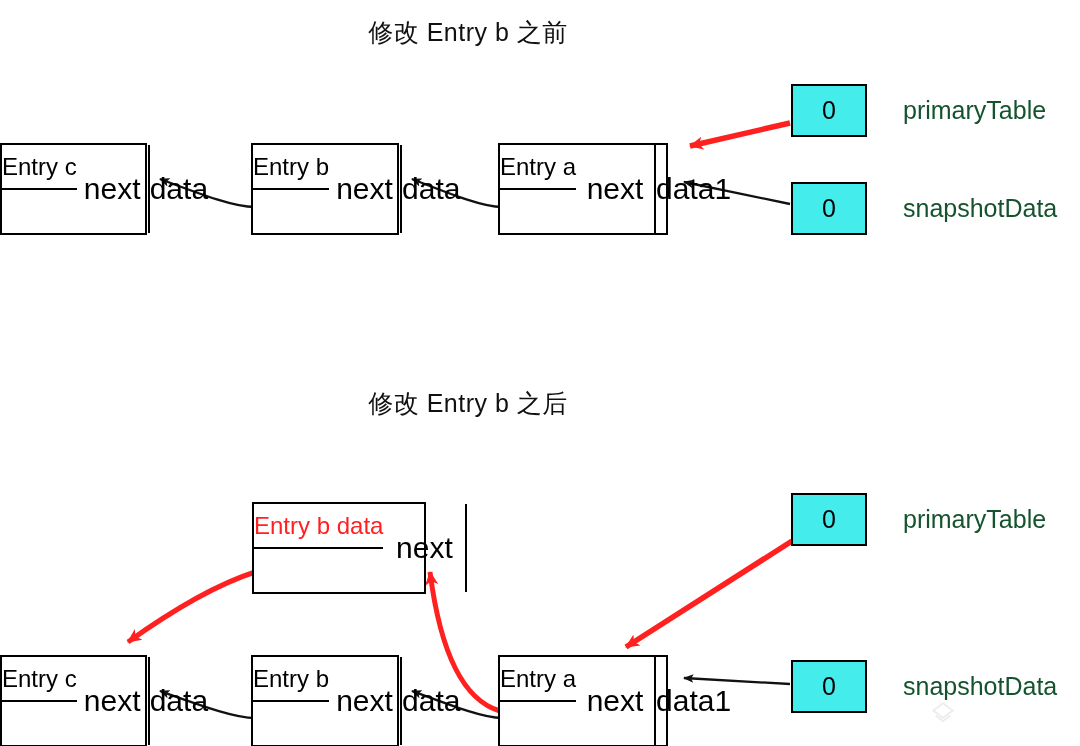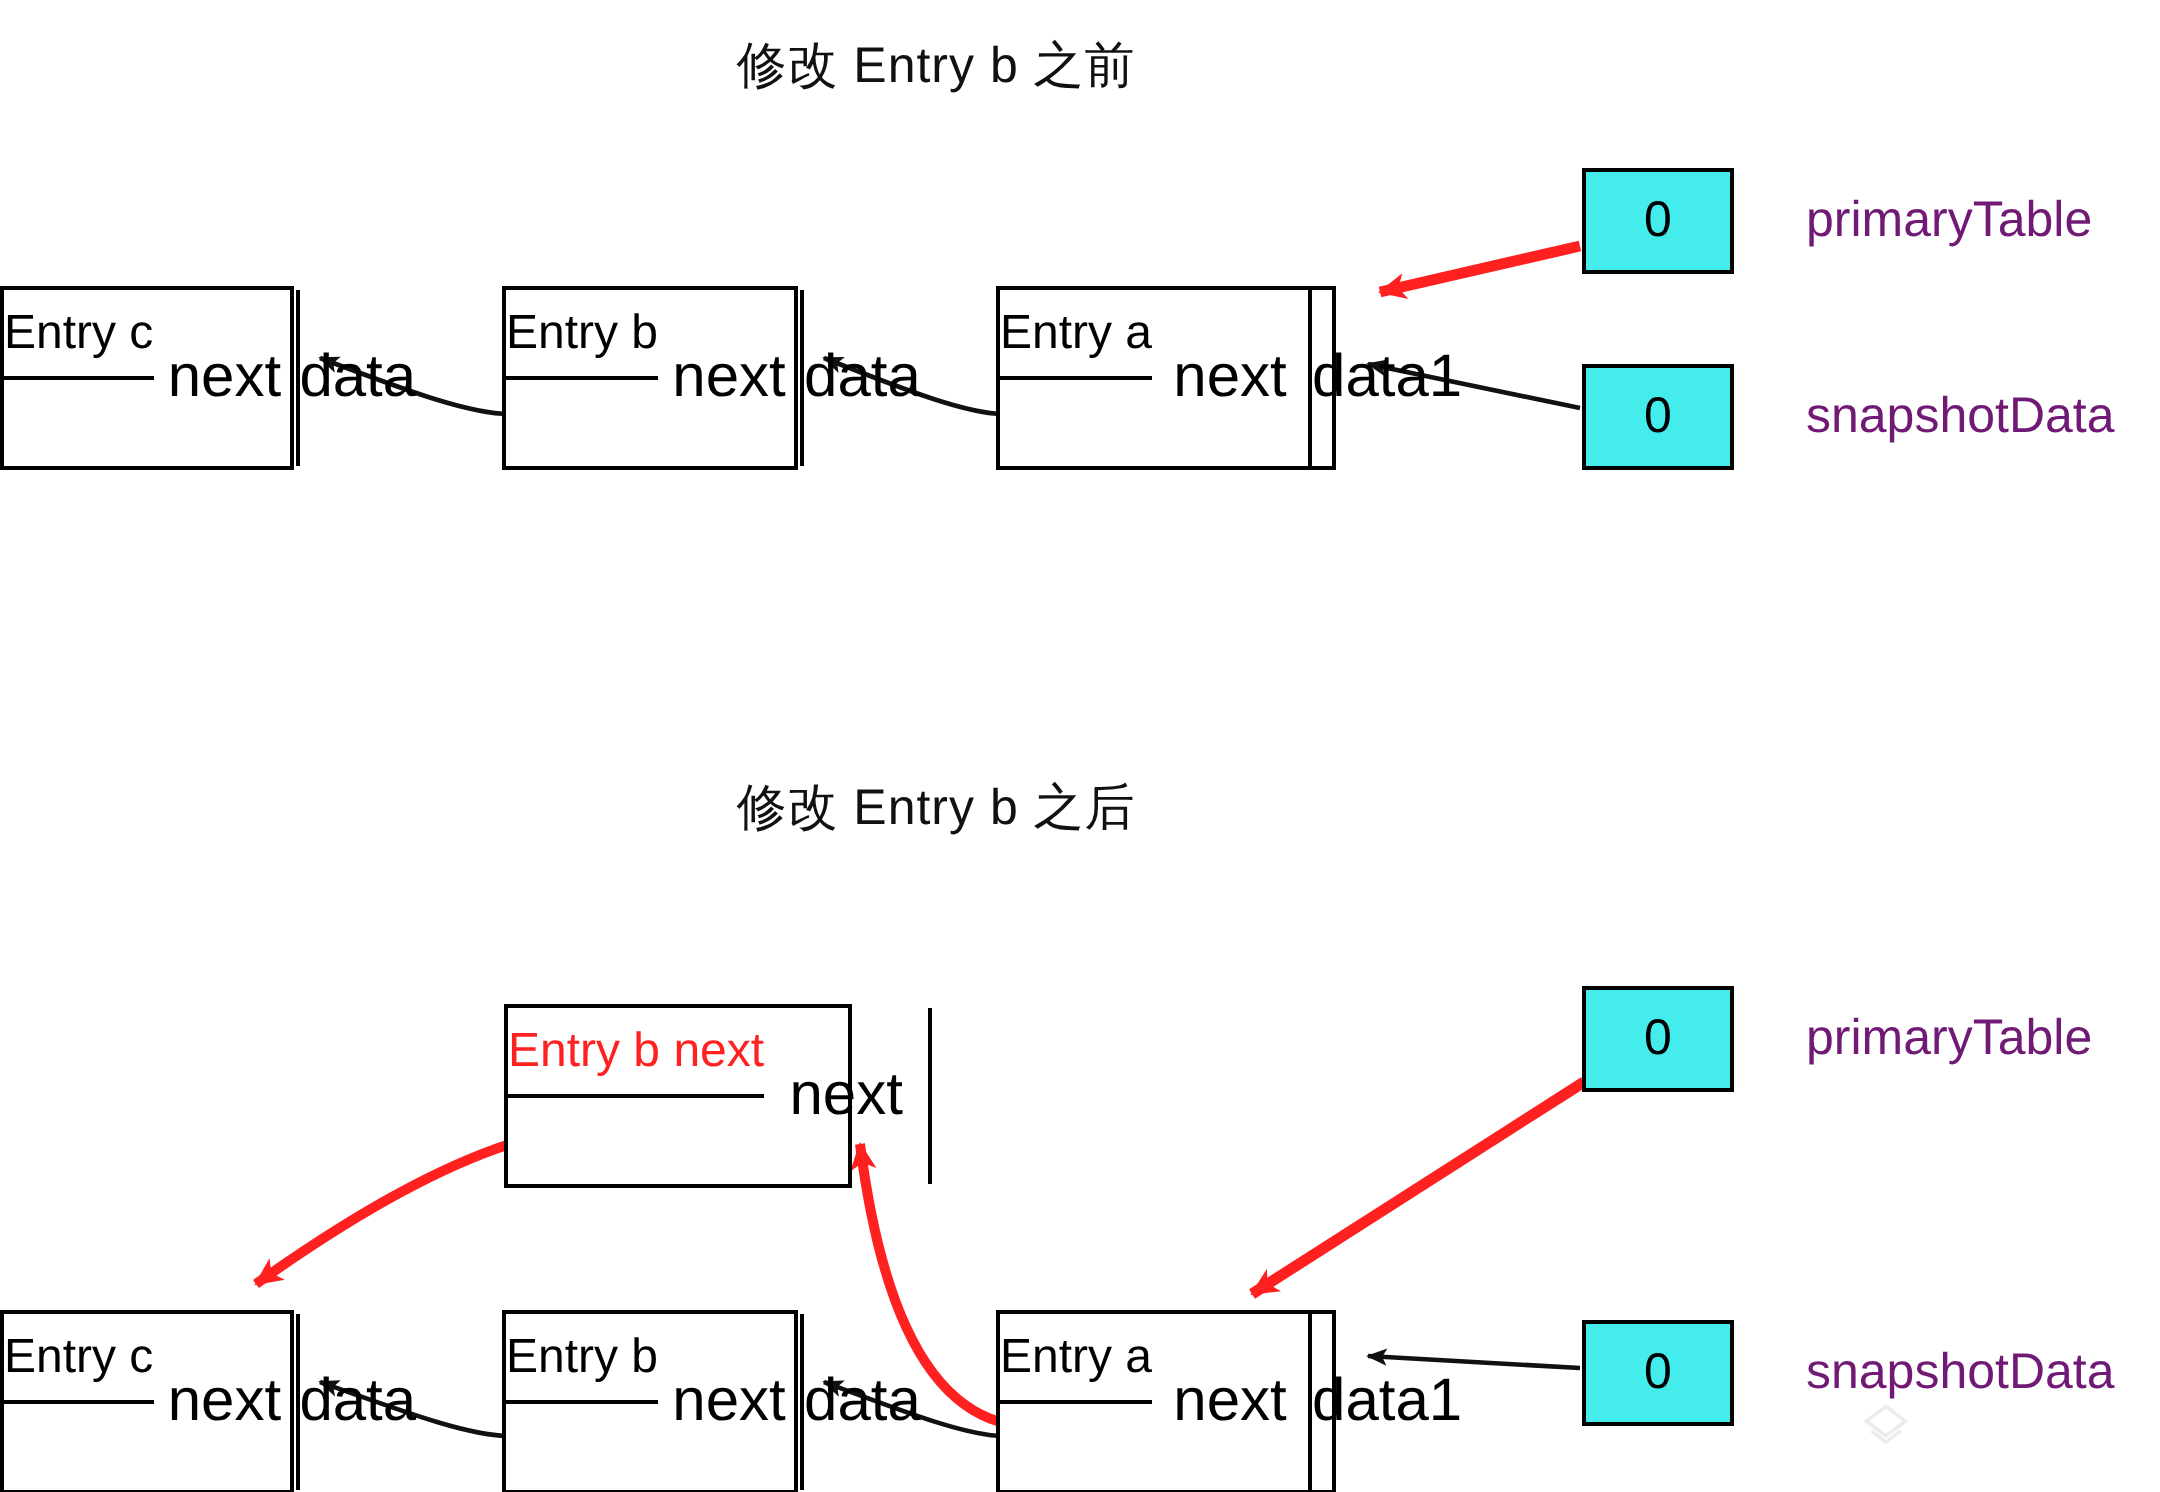--- a/index.html
+++ b/index.html
@@ -83,21 +83,21 @@
     box-sizing: border-box;
     display: flex;
     align-items: center;
     justify-content: center;
     font-size: 25px;
     color: #000000;
   }
   .ptr-label {
     position: absolute;
     font-size: 25px;
-    color: #701a75;
+    color: #14532d;
     white-space: nowrap;
   }
   
   .watermark {
     position: absolute;
     font-size: 17px;
     color: #bdbdbd;
     white-space: nowrap;
     letter-spacing: 1px;
   }
@@ -172,21 +172,21 @@
 
   <div class="ptr-box" style="left:791px; top:84px; width:76px; height:53px;">0</div>
   <div class="ptr-label" style="left:903px; top:96px;">primaryTable</div>
 
   <div class="ptr-box" style="left:791px; top:182px; width:76px; height:53px;">0</div>
   <div class="ptr-label" style="left:903px; top:194px;">snapshotData</div>
 
   <div class="section-title" style="top:387px;">修改 Entry b 之后</div>
 
   <div class="node" style="left:252px; top:502px; width:174px; height:92px;">
-    <div class="node-head red-text">Entry b next</div>
+    <div class="node-head red-text">Entry b data</div>
     <div class="node-body">
       <div class="cell cell-next" style="width:84px;">next</div>
     </div>
   </div>
 
   <div class="node" style="left:0px; top:655px; width:147px; height:92px;">
     <div class="node-head">Entry c</div>
     <div class="node-body">
       <div class="cell cell-next" style="width:73px;">next</div>
       <div class="cell" style="flex:1;">data</div>

